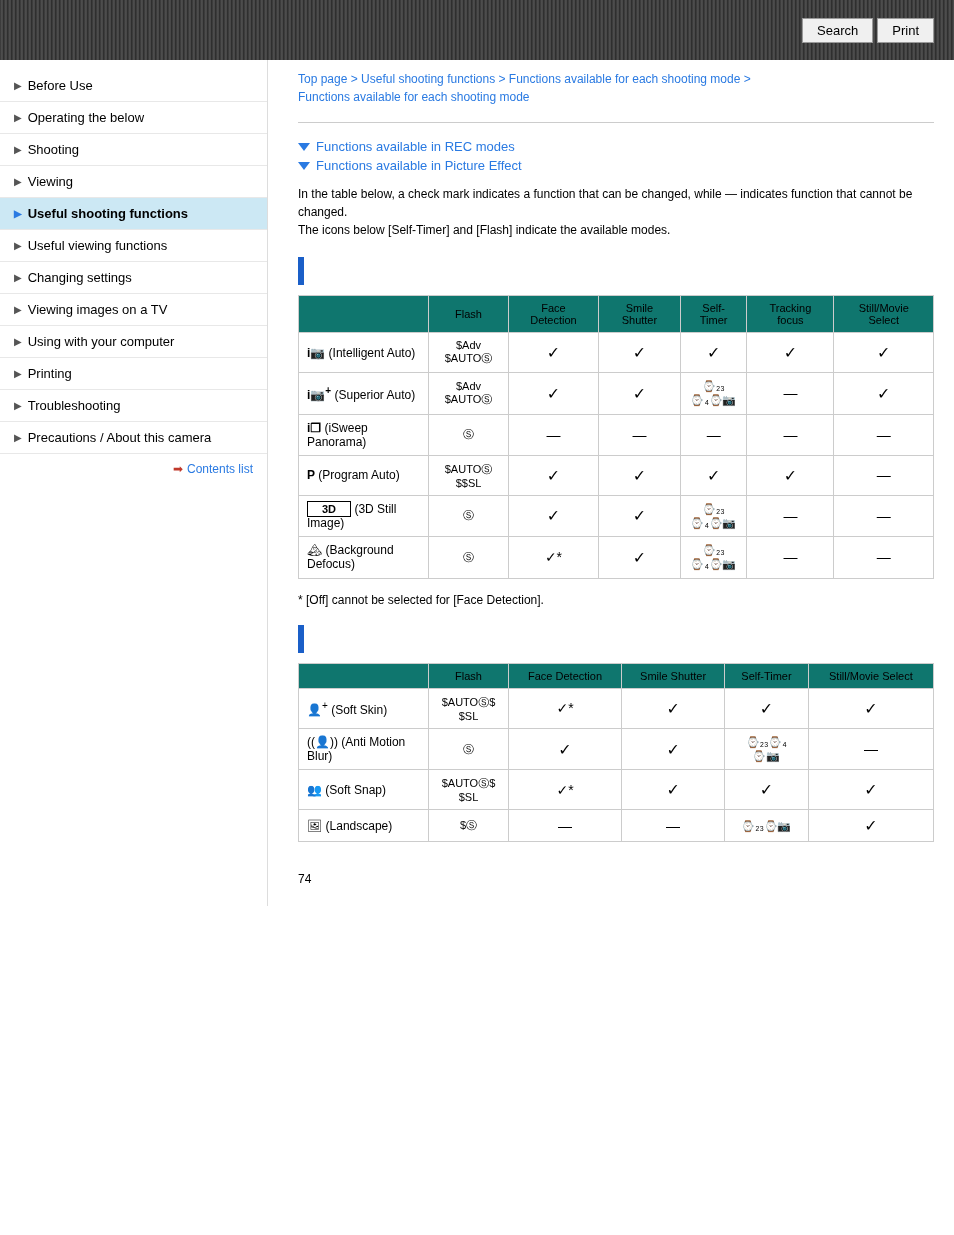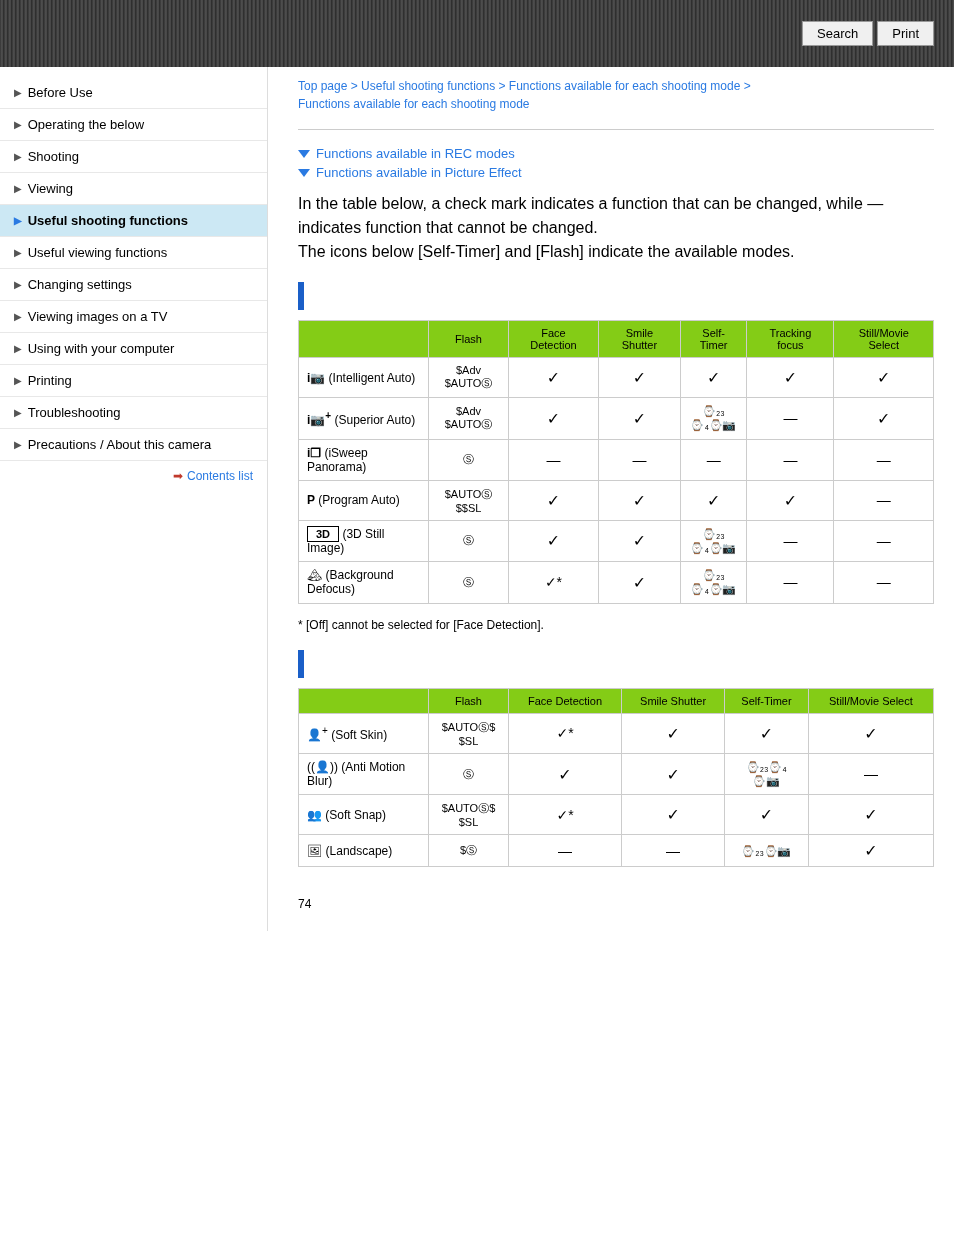--- a/index.html
+++ b/index.html
@@ -1,21 +1,21 @@
 <!DOCTYPE html>
 <html><head>
   <meta charset="utf-8">
   <style>
     * { box-sizing: border-box; margin: 0; padding: 0; }
     body { font-family: Arial, sans-serif; font-size: 13px; background: #fff; color: #000; width: 954px; min-height: 1235px; }
 
     
     .header {
       background: repeating-linear-gradient(90deg, #333 0px, #555 2px, #222 4px);
-      height: 67px;
+      height: 60px;
       display: flex;
       align-items: center;
       justify-content: flex-end;
       padding-right: 20px;
     }
     .header-buttons {
       display: flex;
       gap: 4px;
     }
     .header-btn {
@@ -108,21 +108,21 @@
       width: 0;
       height: 0;
       border-left: 6px solid transparent;
       border-right: 6px solid transparent;
       border-top: 8px solid #2a7ae2;
       margin-right: 6px;
       flex-shrink: 0;
     }
 
     .description {
-      font-size: 16px;
+      font-size: 12px;
       line-height: 1.5;
       margin-bottom: 14px;
     }
 
     
     .section-header {
       display: flex;
       align-items: center;
       margin: 18px 0 10px 0;
     }
@@ -141,21 +141,21 @@
       font-size: 12px;
       margin-bottom: 14px;
     }
     th, td {
       border: 1px solid #ccc;
       padding: 6px 8px;
       text-align: center;
       vertical-align: middle;
     }
     th {
-      background: #84cc16;
+      background: #0f766e;
       font-weight: normal;
       font-size: 11px;
     }
     td:first-child {
       text-align: left;
       font-size: 12px;
       width: 130px;
     }
     td:nth-child(2) {
       width: 80px;
@@ -316,21 +316,21 @@
         <tr>
           <td><strong>P</strong> (Program Auto)</td>
           <td style="font-size:11px;">$AUTOⓈ<br>$$SL</td>
           <td><span class="check">✓</span></td>
           <td><span class="check">✓</span></td>
           <td><span class="check">✓</span></td>
           <td><span class="check">✓</span></td>
           <td><span class="dash">—</span></td>
         </tr>
         <tr>
-          <td><strong style="font-size:11px;border:1px solid #000;padding:1px 8px;">3D</strong> (3D Still Image)</td>
+          <td><strong style="font-size:11px;border:1px solid #000;padding:1px 14px;">3D</strong> (3D Still Image)</td>
           <td>Ⓢ</td>
           <td><span class="check">✓</span></td>
           <td><span class="check">✓</span></td>
           <td><span class="timer-icons">⌚₂₃<br>⌚₄⌚📷</span></td>
           <td><span class="dash">—</span></td>
           <td><span class="dash">—</span></td>
         </tr>
         <tr>
           <td>🏔 (Background Defocus)</td>
           <td>Ⓢ</td>

